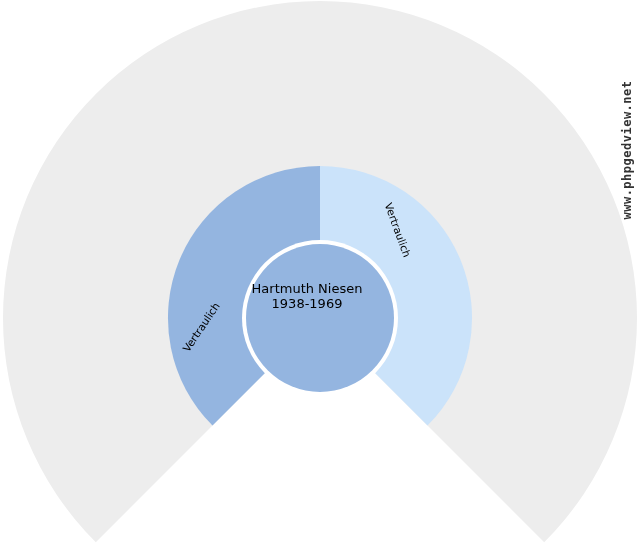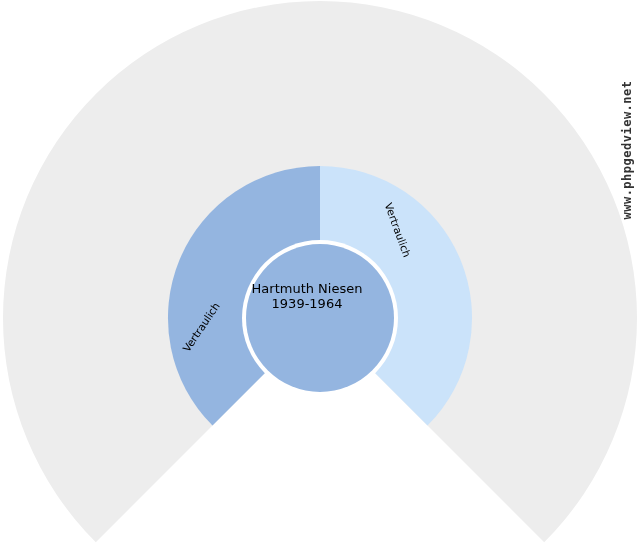--- a/index.html
+++ b/index.html
@@ -73,21 +73,21 @@
 
     <path d="M 320 318 L 320 166 A 152 152 0 0 0 212.5 425.5 Z" fill="#94b5e0"></path>
 
     <circle cx="320" cy="318" r="78" fill="#ffffff"></circle>
 
     <circle cx="320" cy="318" r="74" fill="#94b5e0"></circle>
   </svg>
 
   <div class="center-label">
     <div>Hartmuth Niesen</div>
-    <div>1939-1964</div>
+    <div>1938-1969</div>
   </div>
 
   <div class="sector-label left">Vertraulich</div>
   <div class="sector-label right">Vertraulich</div>
 
   <div class="watermark">www.phpgedview.net</div>
 
 </div>
 
 </body></html>

